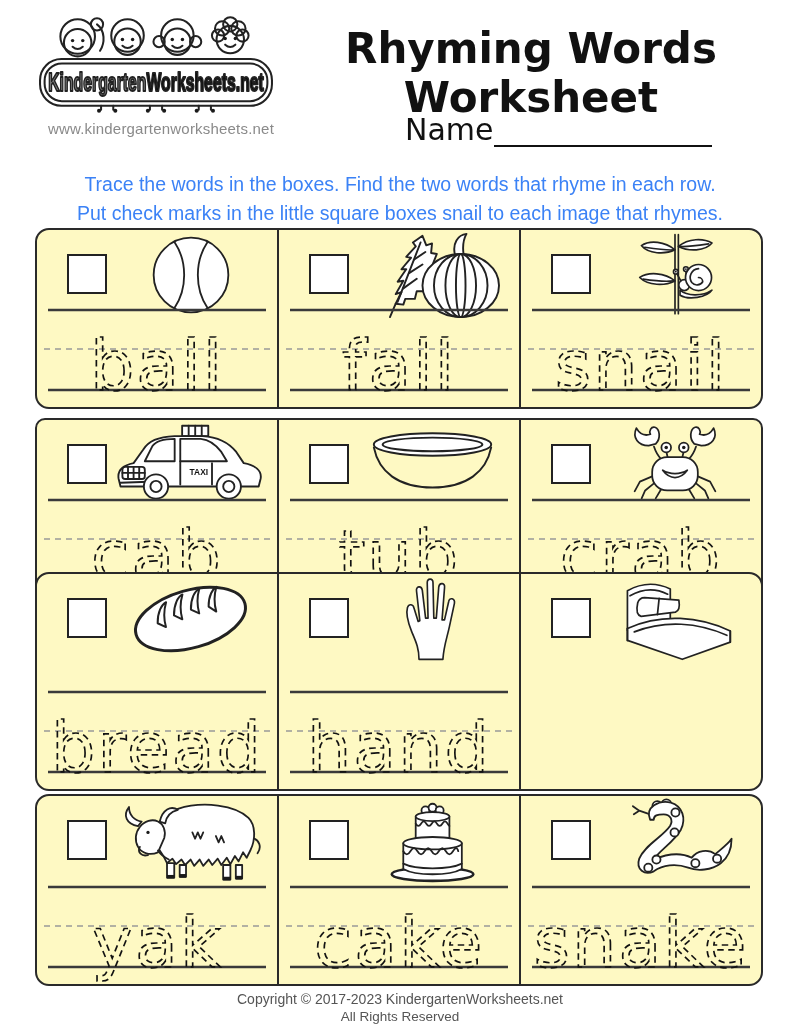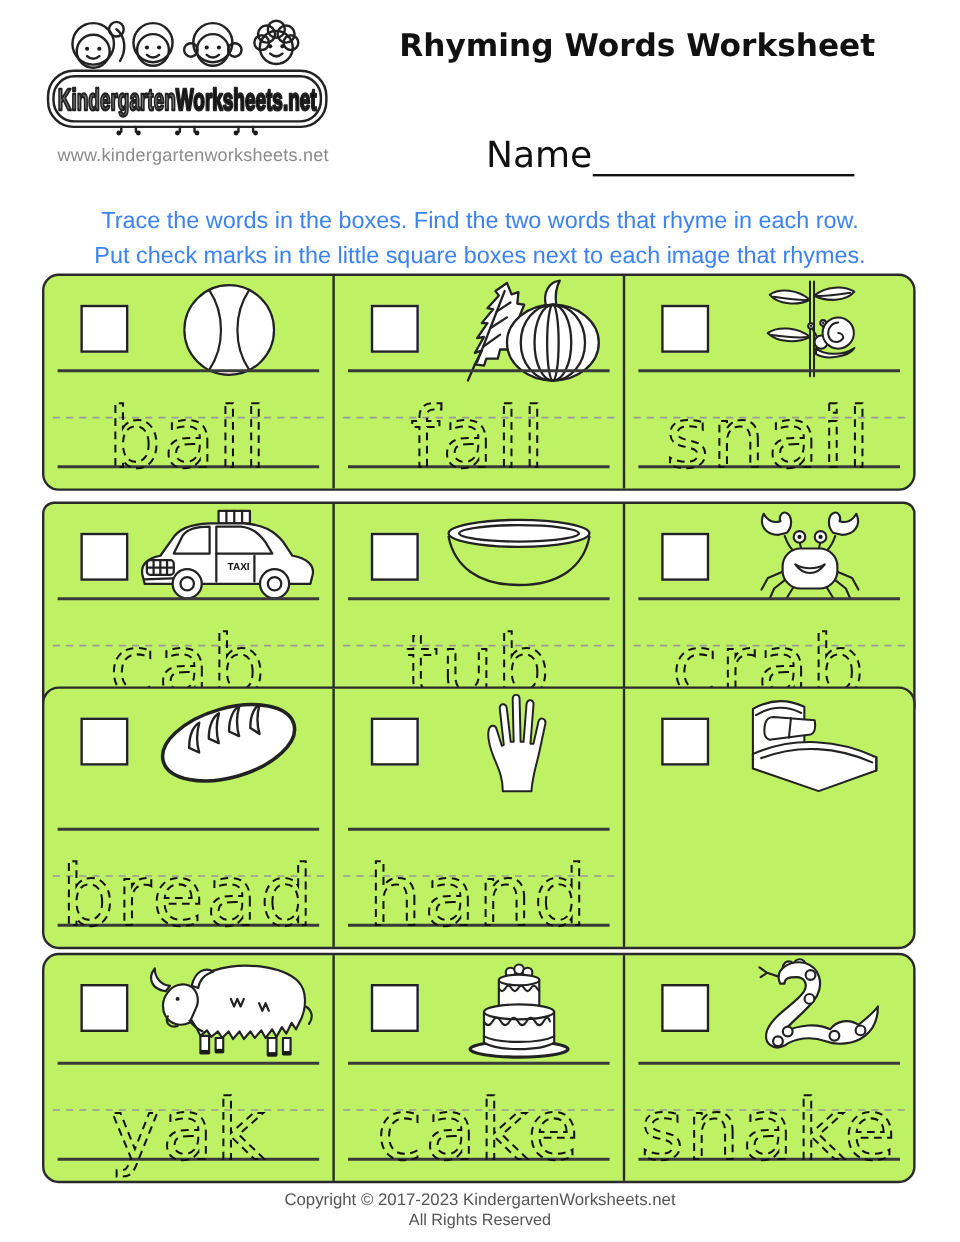--- a/index.html
+++ b/index.html
@@ -3,29 +3,29 @@
 <meta charset="utf-8">
 <style>
   html,body { margin:0; padding:0; background:#fff; }
   .page { position:relative; width:800px; height:1035px; background:#fff; overflow:hidden;
           font-family:"Liberation Sans", sans-serif; color:#111; }
 
   
   .logo-block { position:absolute; left:38px; top:12px; width:236px; }
   .logo-url { margin-top:2px; text-align:right; font-size:15px; color:#8a8a8a; letter-spacing:.2px; }
   .page-title { position:absolute; left:285px; top:24px; width:492px; text-align:center;
-                font-size:26px; font-weight:600; font-family:"DejaVu Sans", sans-serif; }
+                font-size:42px; font-weight:600; font-family:"DejaVu Sans", sans-serif; }
   .name-row { position:absolute; left:405px; top:112px; font-size:30px; font-family:"DejaVu Sans", sans-serif; }
   .name-line { display:inline-block; width:218px; border-bottom:2.5px solid #111; height:30px; vertical-align:bottom; }
 
   .instructions { position:absolute; top:170px; left:0; width:100%; text-align:center;
                   font-size:19.5px; line-height:1.5; color:#3b82f6; }
 
   
-  .row { position:absolute; left:35px; width:728px; box-sizing:border-box; background:#bef264;
+  .row { position:absolute; left:35px; width:728px; box-sizing:border-box; background:#fef9c3;
          border:2.5px solid #2a2a2a; border-radius:14px; display:flex; }
   .row1 { top:228px; height:181px; }
   .row2 { top:418px; height:181px;border-radius:10px; }
   .row3 { top:572px; height:219px; }
   .row4 { top:794px; height:192px; }
   .cell { flex:1 1 0; position:relative; }
   .cell + .cell { border-left:2.5px solid #2a2a2a; }
   .checkbox { position:absolute; left:30px; top:24px; width:40px; height:40px;
               border:2.5px solid #222; background:#fff; box-sizing:border-box; }
   .cell-image { position:absolute; left:76px; top:4px; width:156px; height:82px;
@@ -127,21 +127,21 @@
   </div>
 
   <div class="page-title">Rhyming Words Worksheet</div>
 
   <div class="name-row">
     <span>Name</span><span class="name-line"></span>
   </div>
 
   <div class="instructions">
     <div>Trace the words in the boxes. Find the two words that rhyme in each row.</div>
-    <div>Put check marks in the little square boxes next to each image that rhymes.</div>
+    <div>Put check marks in the little square boxes snail to each image that rhymes.</div>
   </div>
 
   <div class="row row1">
 
     <div class="cell">
       <div class="checkbox"></div>
       <div class="cell-image">
         <svg class="art" width="82" height="82" viewBox="0 0 90 90">
           <circle cx="45" cy="45" r="41" class="fillw"></circle>
           <path d="M27,9 C41,30 41,60 27,81"></path>

